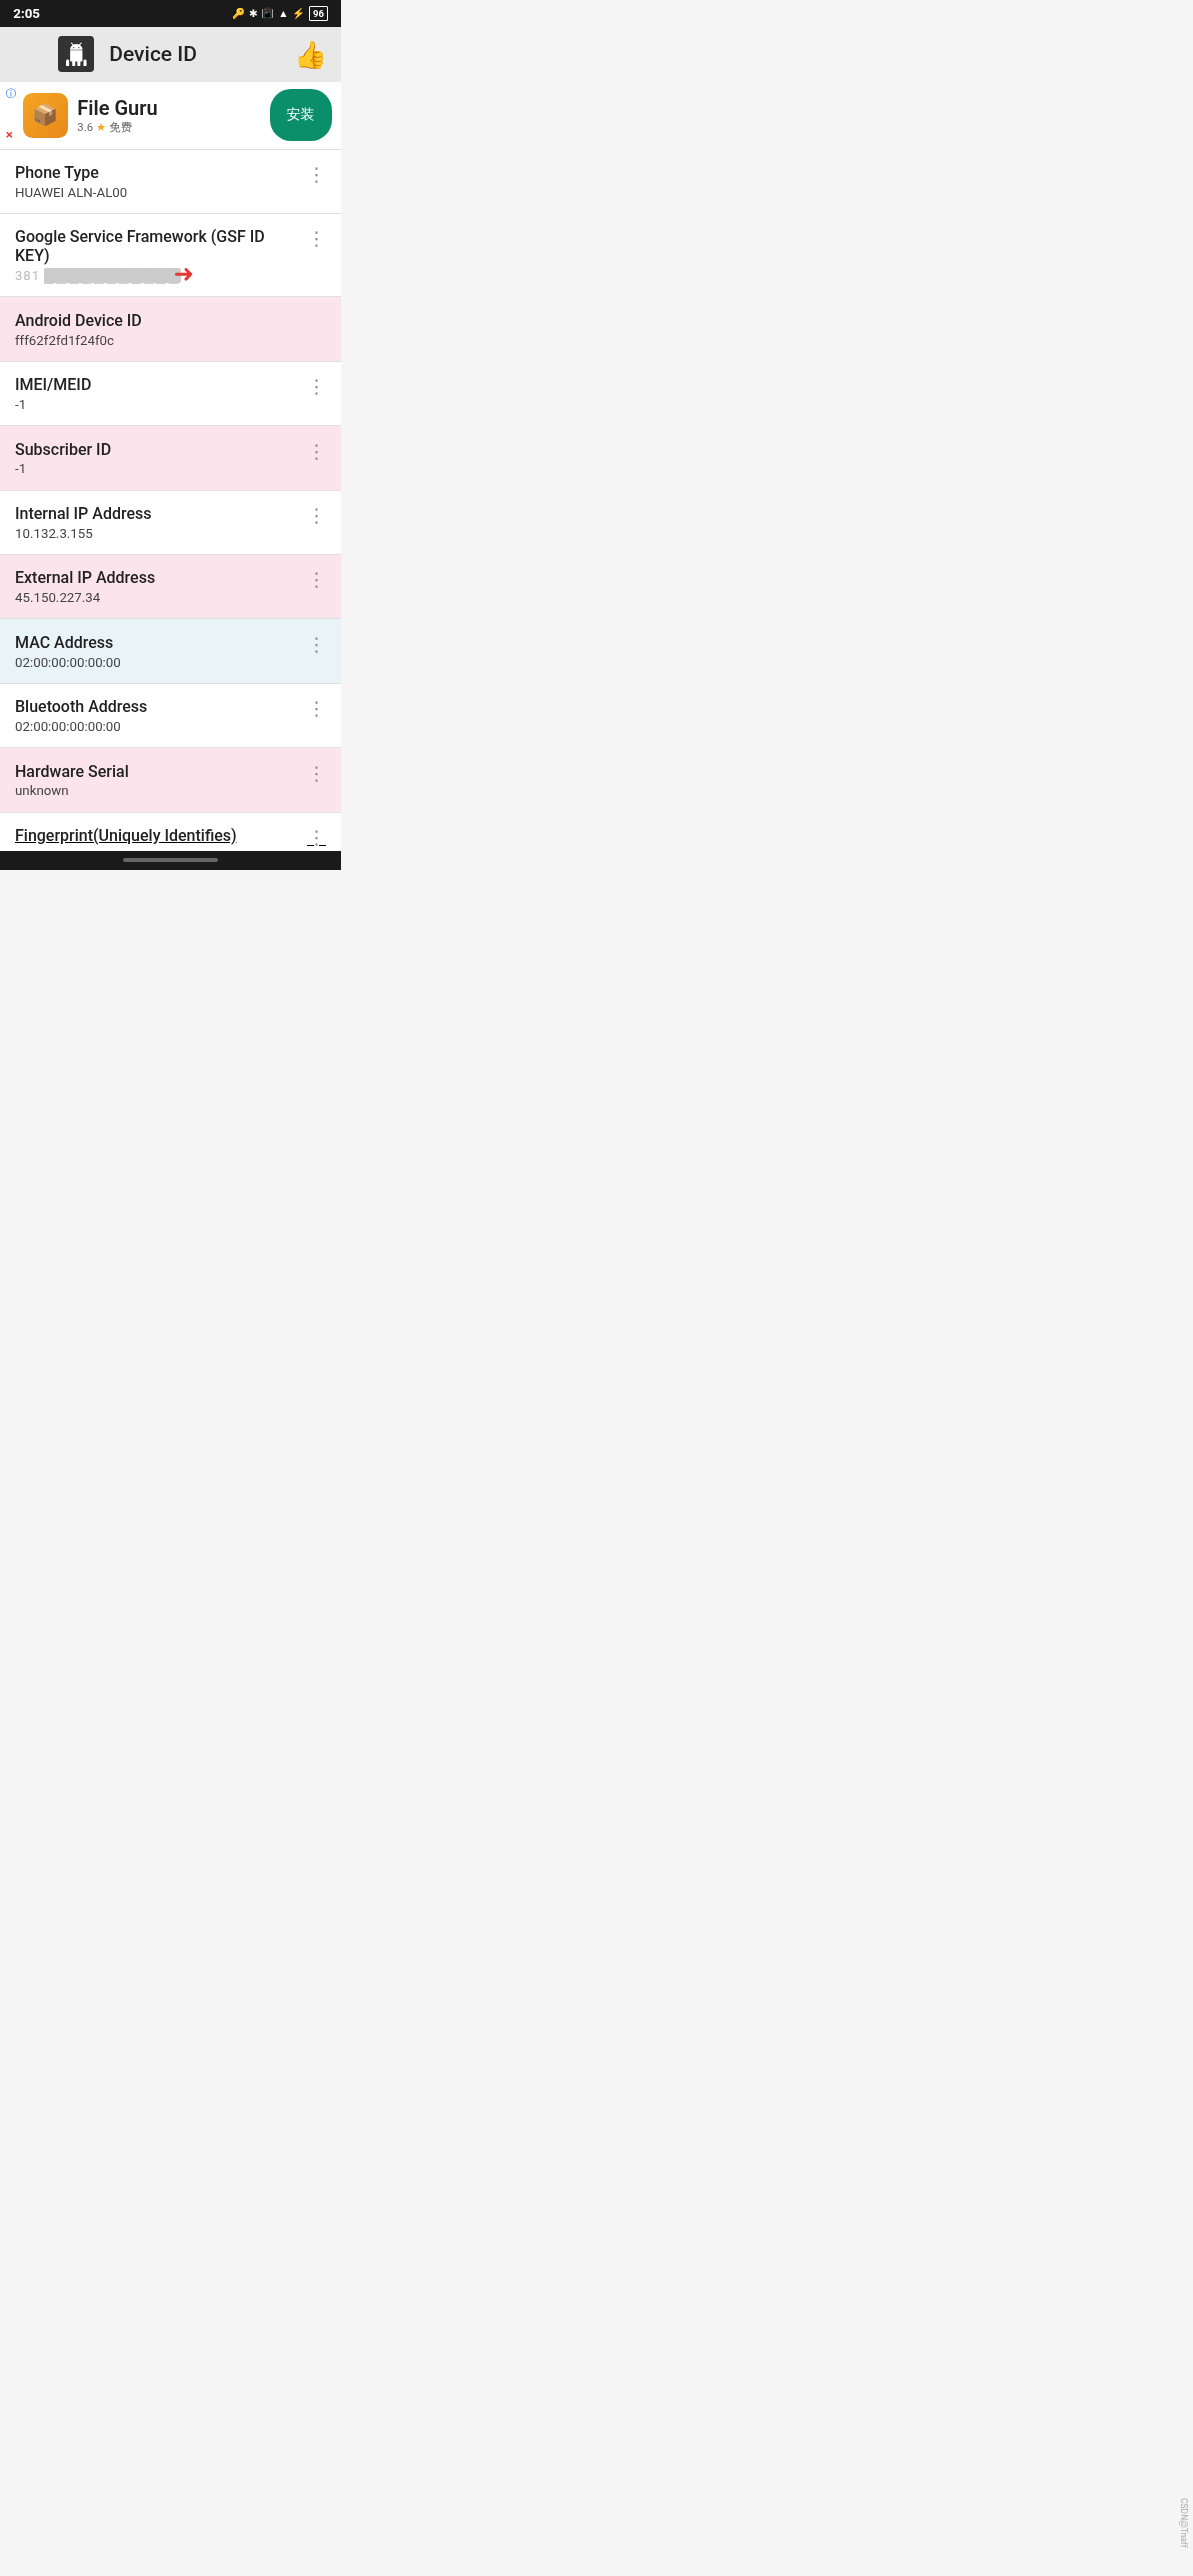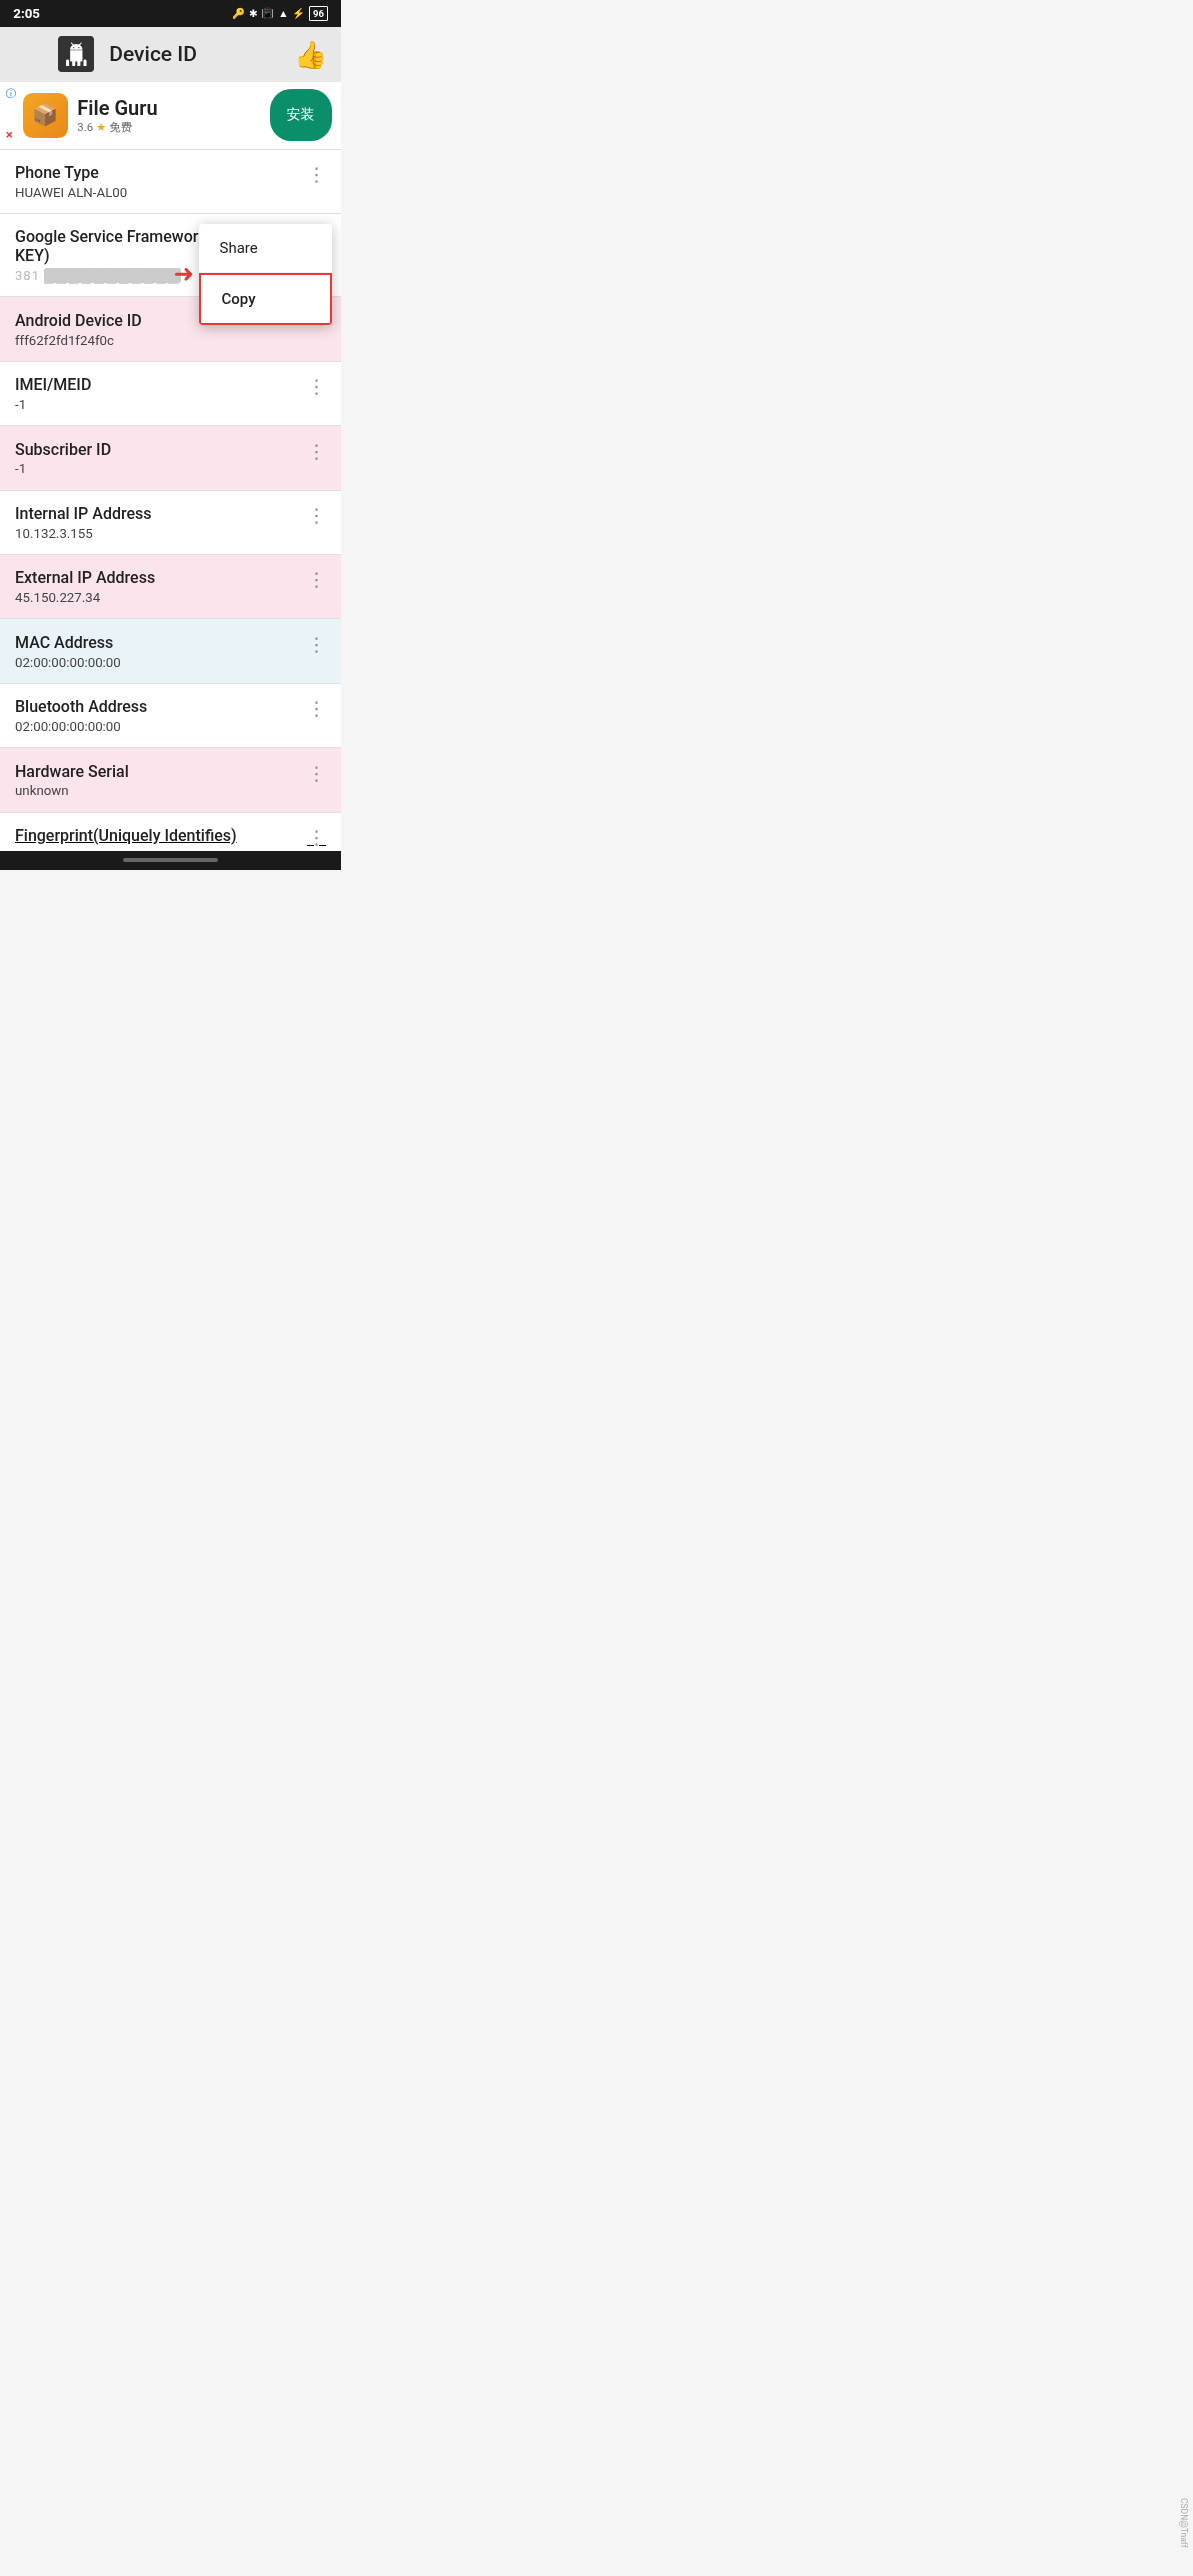--- a/index.html
+++ b/index.html
@@ -312,24 +312,20 @@
       <div class="item-label">Google Service Framework (GSF ID KEY)</div>
       <div class="item-value" style="color:#bbb; letter-spacing:0.9px;">
         381<span style="background:#ccc; color:#ccc; border-radius:1.9px; margin-left:3.8px; letter-spacing:2.8px;">▓▓▓▓▓▓▓▓▓▓▓</span>
       </div>
     </div>
     <span class="three-dots">⋮</span>
   </div>
 
   <div style="position:absolute; right:147px; top:45px; color:#e53935; font-size:24.6px; z-index:50;">➜</div>
 
-  <div class="context-menu">
-    <div class="context-menu-item">Share</div>
-    <div class="context-menu-item active">Copy</div>
-  </div>
 </div>
 
 <div class="list-item highlight">
   <div class="list-item-content">
     <div class="item-label">Android Device ID</div>
     <div class="item-value">fff62f2fd1f24f0c</div>
   </div>
 </div>
 
 <div class="list-item">

